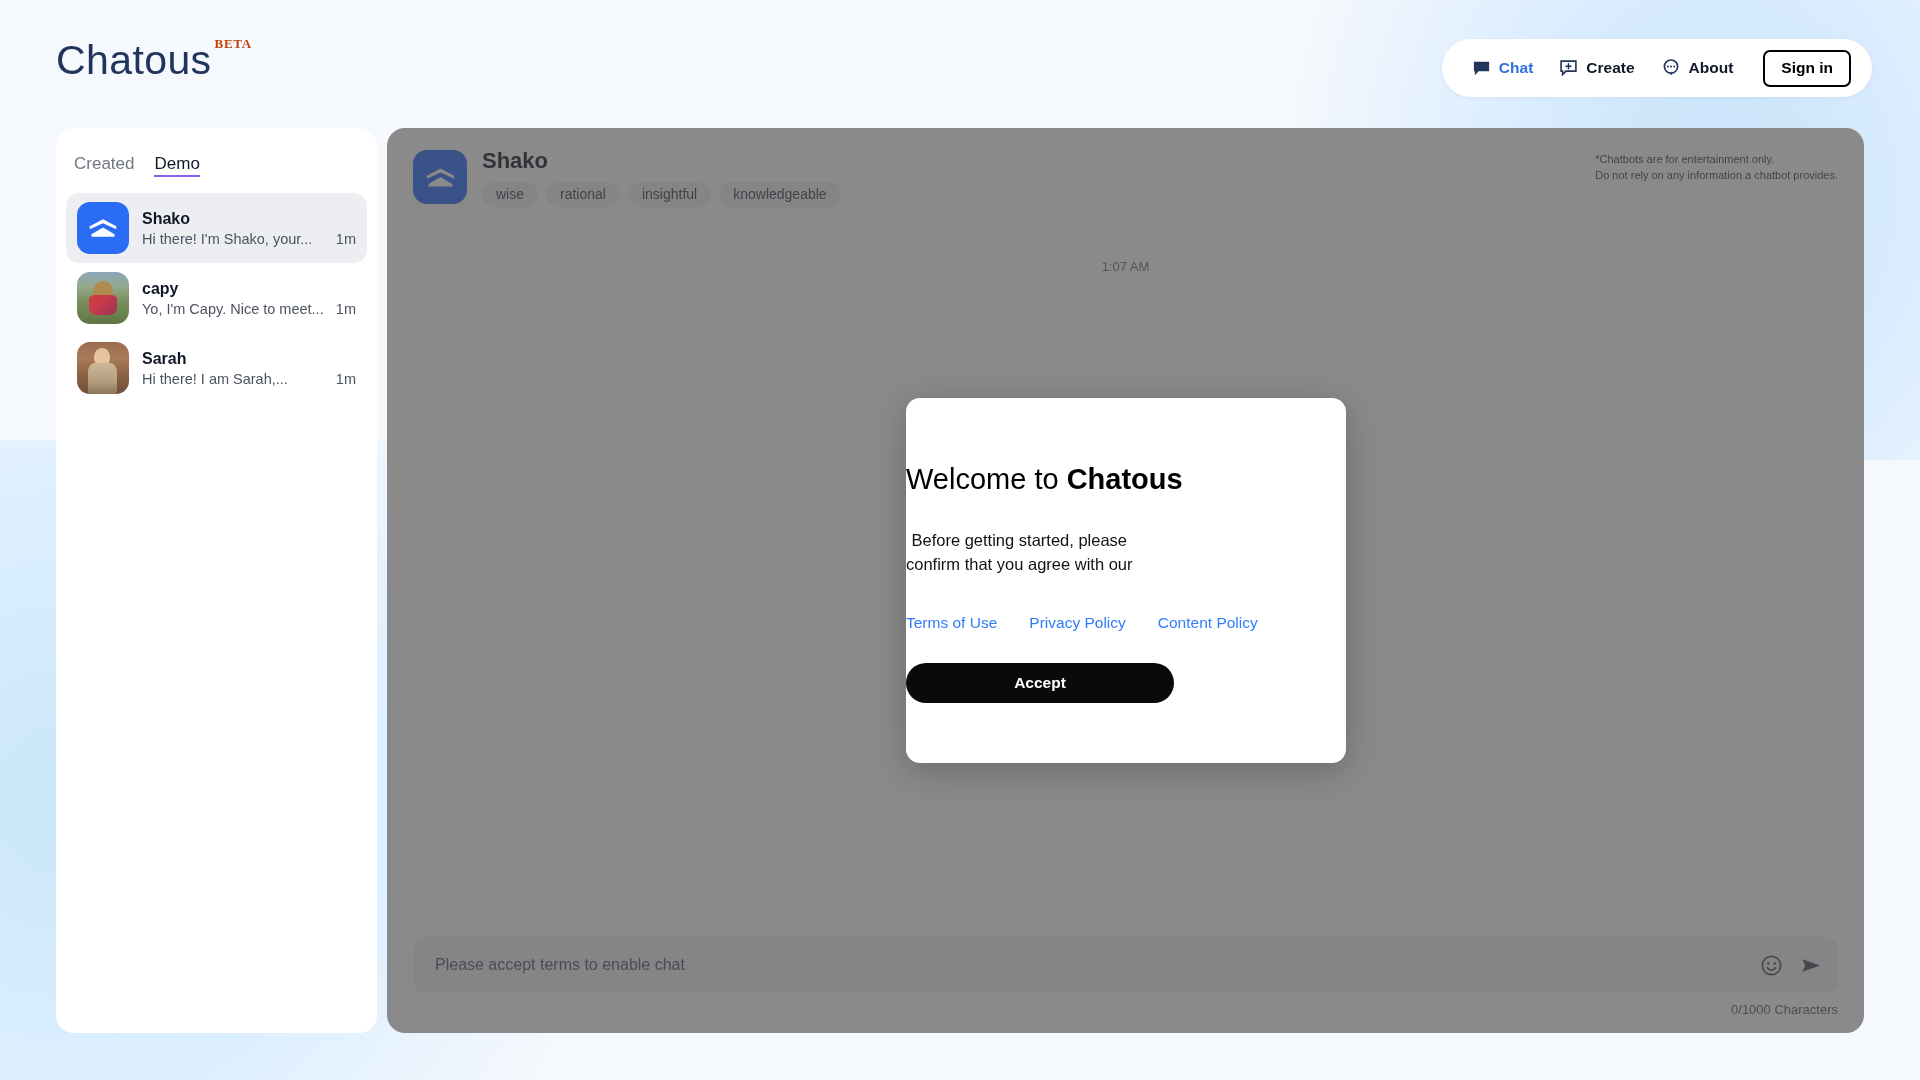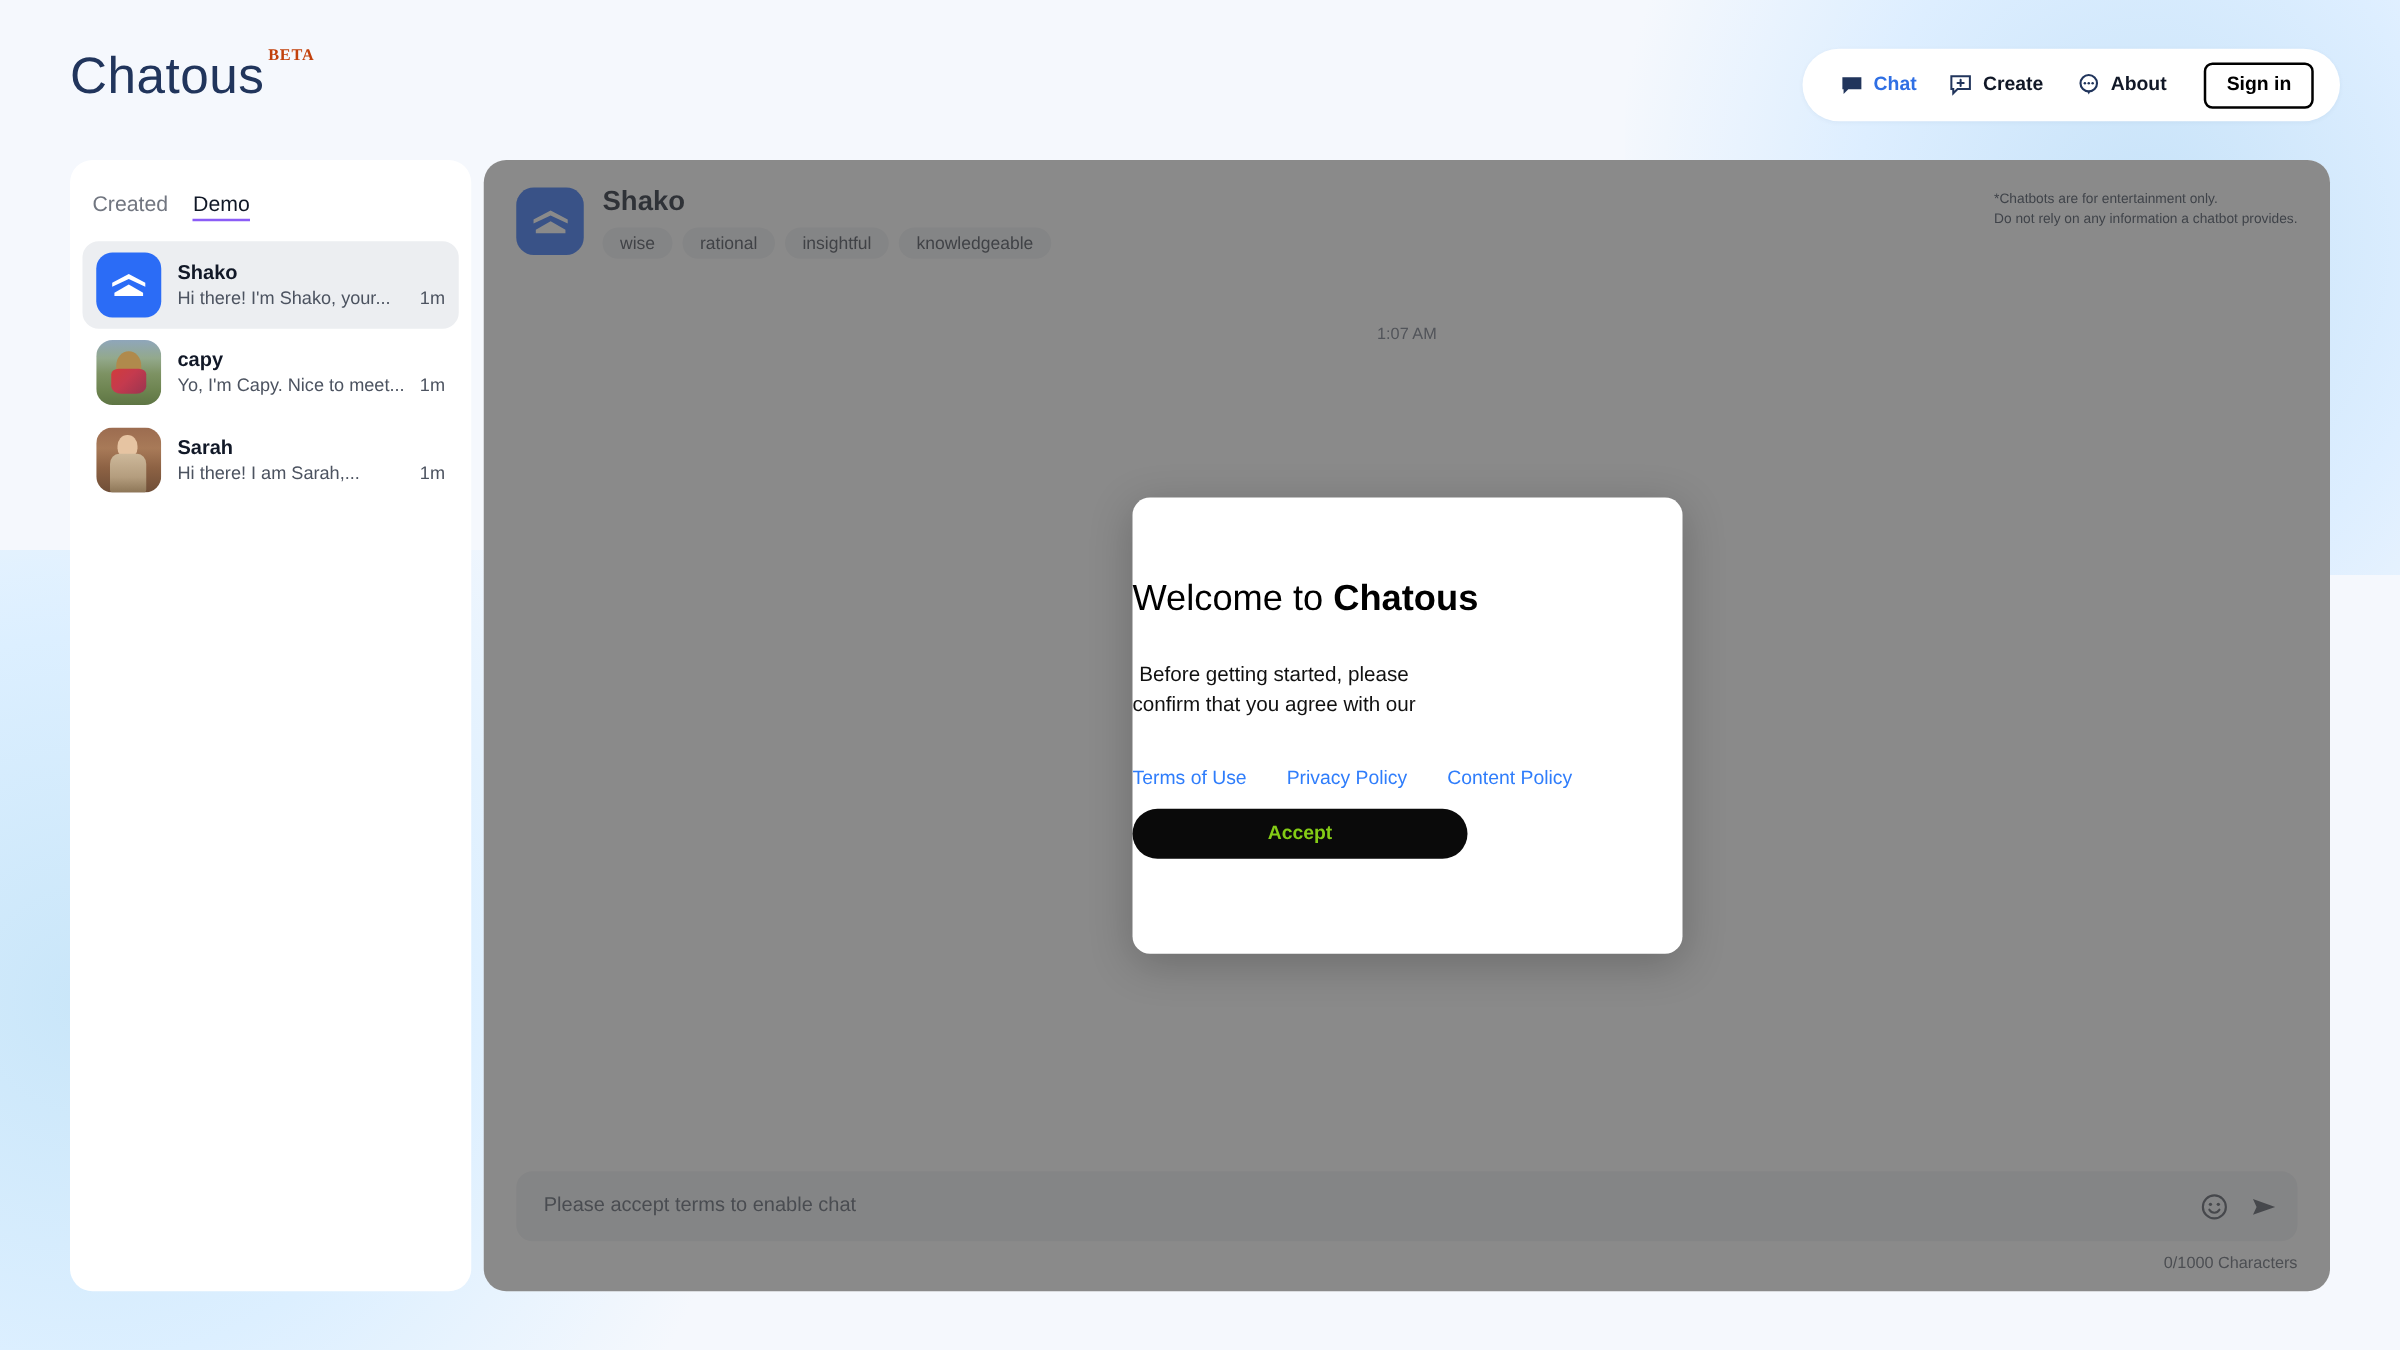--- a/index.html
+++ b/index.html
@@ -274,24 +274,24 @@
     display: flex; gap: 32px;
     margin-top: 37px;
     font-size: 15.5px;
   }
   .modal-links a {
     color: #2f7dfb;
     text-decoration: none;
     cursor: pointer;
   }
   .accept-btn {
-    margin-top: 15px;
+    margin-top: 31px;
     width: 268px; height: 40px;
     background: #0a0a0a;
-    color: #84cc16;
+    color: #ffffff;
     border: none;
     border-radius: 20px;
     font-family: "Liberation Sans", sans-serif;
     font-size: 15.5px; font-weight: 700;
     cursor: pointer;
   }
 
   
   .ph { width: 100%; height: 100%; position: relative; }
   .ph-capy {

